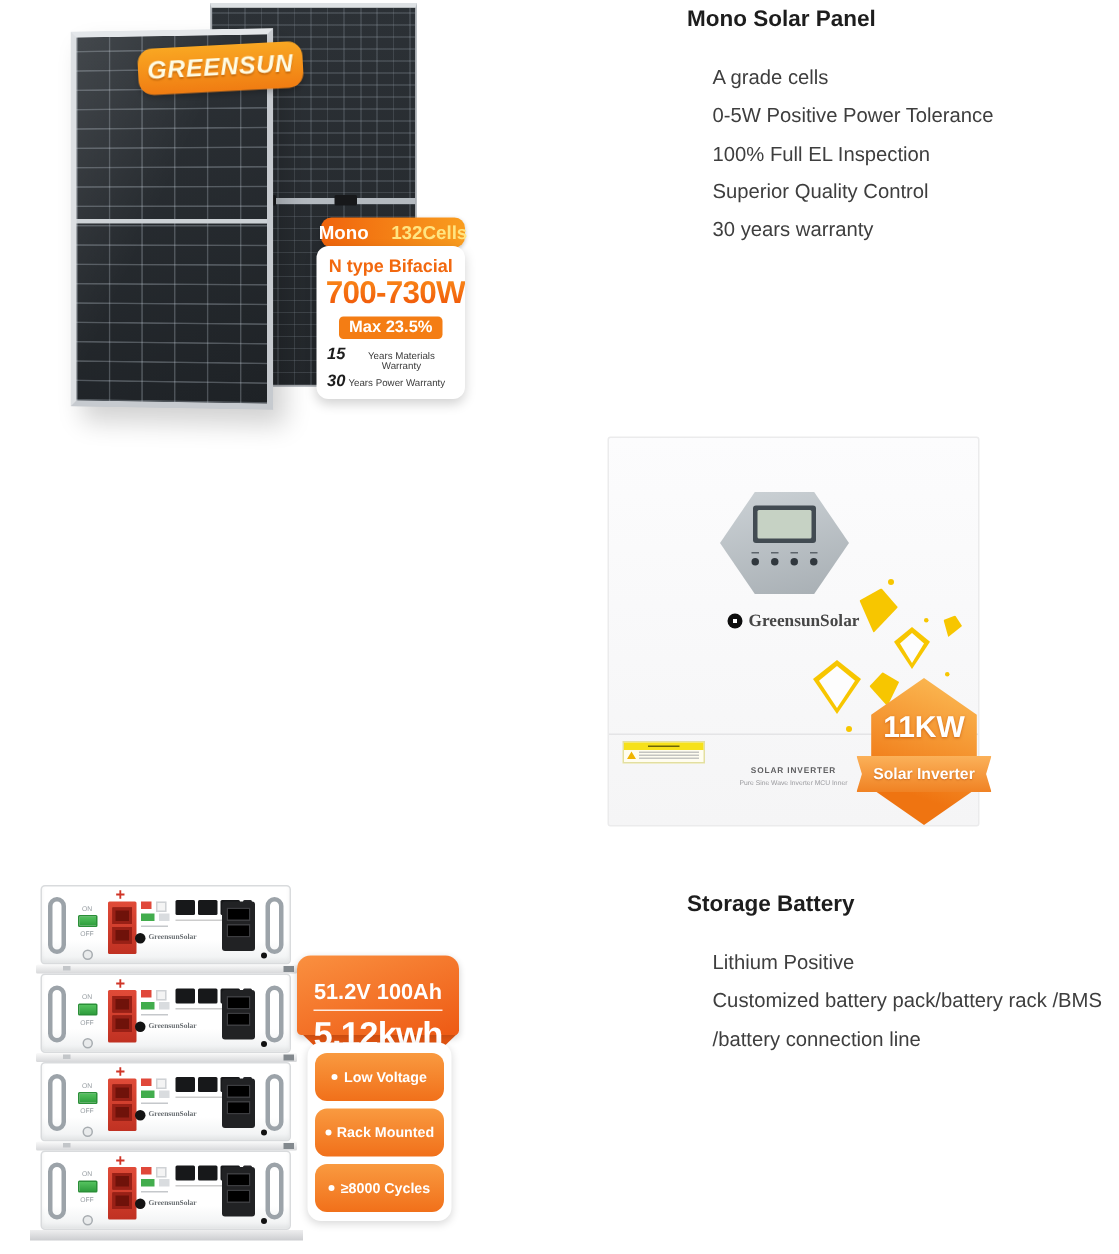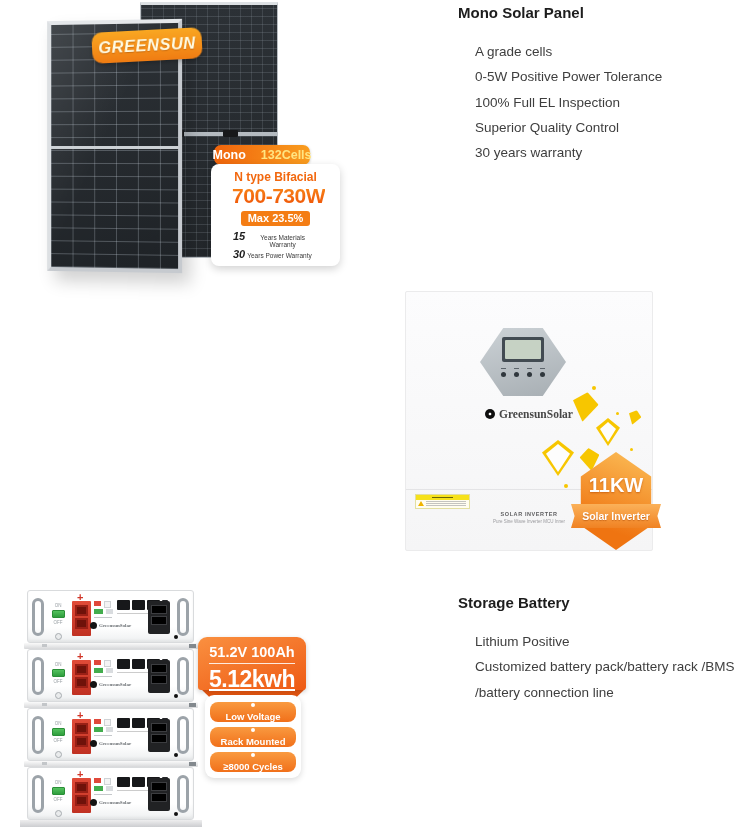--- a/index.html
+++ b/index.html
@@ -42,21 +42,21 @@
     background:linear-gradient(180deg,#f9a722,#f07c12);transform:rotate(-3deg);
     display:flex;align-items:center;justify-content:center;
     font:italic 900 16.5px "Liberation Sans",sans-serif;color:#fffce4;letter-spacing:.5px;
     text-shadow:0 1px 1px rgba(150,70,0,.45);box-shadow:0 2px 4px rgba(0,0,0,.25);}
   .spec-pill{position:absolute;left:194px;top:145px;width:96px;height:20px;border-radius:7px;
     background:linear-gradient(90deg,#f0640c,#f99d1f);
     display:flex;align-items:center;justify-content:center;gap:15px;
     font:700 12.5px "Liberation Sans",sans-serif;box-shadow:0 1px 3px rgba(0,0,0,.25);}
   .spec-pill .pfx{color:#fff;} .spec-pill .sfx{color:#ffe582;}
   .spec-card{position:absolute;left:191px;top:164px;width:99px;background:#fff;border-radius:8px;
-    box-shadow:0 3px 8px rgba(0,0,0,.18);text-align:center;padding:4px 15px 6px;}
+    box-shadow:0 3px 8px rgba(0,0,0,.18);text-align:center;padding:4px 0 6px;}
   .spec-type{font:700 12px "Liberation Sans",sans-serif;color:#f2680f;margin-top:2px;}
   .spec-power{font:900 21px/24px "Liberation Sans",sans-serif;letter-spacing:-.5px;
     background:linear-gradient(180deg,#fa8c1a,#ee4e06);-webkit-background-clip:text;
     background-clip:text;color:transparent;text-align:right;}
   .spec-eff{display:inline-block;background:#f47d14;color:#fff;border-radius:3px;
     font:700 11px/15px "Liberation Sans",sans-serif;padding:0 7px;margin:1px 0 4px;}
   .warr{display:flex;align-items:baseline;gap:2px;margin:0 7px;}
   .warr .num{font:italic 800 11px "Liberation Sans",sans-serif;color:#1d1d1d;}
   .warr .txt{font:400 6.5px "Liberation Sans",sans-serif;color:#3a3a3a;}
 
@@ -152,34 +152,34 @@
   .rconn{position:absolute;left:120px;top:10px;width:22px;height:33px;background:#212224;
     border-radius:2px;padding-top:2px;box-sizing:border-box;}
   .rconn i{display:block;width:16px;height:9px;margin:2px auto;background:#000;
     border:1px solid #3c3d40;box-sizing:border-box;}
   .bdot{position:absolute;left:146px;top:44px;width:4px;height:4px;border-radius:50%;background:#111;}
   .reset{position:absolute;left:27px;top:42px;width:7px;height:7px;border-radius:50%;
     border:1px solid #a7acb0;background:#e9ebec;box-sizing:border-box;}
 
   .bat-badge{position:absolute;left:171px;top:49px;width:110px;}
   .banner{width:108px;height:53px;border-radius:9px 9px 3px 3px;
-    background:linear-gradient(160deg,#fa9040,#ee5a14);text-align:center;padding-top:7px;
+    background:linear-gradient(160deg,#fa9040,#ee5a14);text-align:center;padding-top:17px;
     box-sizing:border-box;box-shadow:0 2px 5px rgba(0,0,0,.2);position:relative;z-index:2;}
   .banner .spec{font:700 14.5px "Liberation Sans",sans-serif;color:#fff;}
   .banner .dvd{width:86px;height:1px;background:rgba(255,255,255,.85);margin:3px auto;}
   .banner .cap{font:800 23px/24px "Liberation Sans",sans-serif;color:#fff;letter-spacing:-.5px;text-decoration:underline;}
   .tail{width:104px;height:12px;margin:-1px auto 0;z-index:1;position:relative;
     clip-path:polygon(0 0,100% 0,88% 100%,12% 100%);
     background:linear-gradient(#ee5c15,#e2500e);}
   .feat-box{width:96px;margin:-6px auto 0;background:#fff;border-radius:9px;position:relative;z-index:3;
     box-shadow:0 2px 6px rgba(0,0,0,.15);padding:7px 5px 6px;box-sizing:border-box;}
-  .feat-pill{height:20px;border-radius:8px;margin-bottom:5px;
+  .feat-pill{height:32px;border-radius:8px;margin-bottom:5px;
     background:linear-gradient(180deg,#f99a40,#f1701a);
     display:flex;align-items:center;justify-content:center;gap:4px;
-    font:700 9.5px "Liberation Sans",sans-serif;color:#fff;flex-direction:column;}
+    font:700 9.5px "Liberation Sans",sans-serif;color:#fff;}
   .feat-pill:last-child{margin-bottom:0;}
   .feat-pill i{width:4px;height:4px;border-radius:50%;background:#fff;}
 </style>
 </head>
 <body>
 
 <div class="page">
 
   <div class="panel-figure">
     <div class="back-panel">

